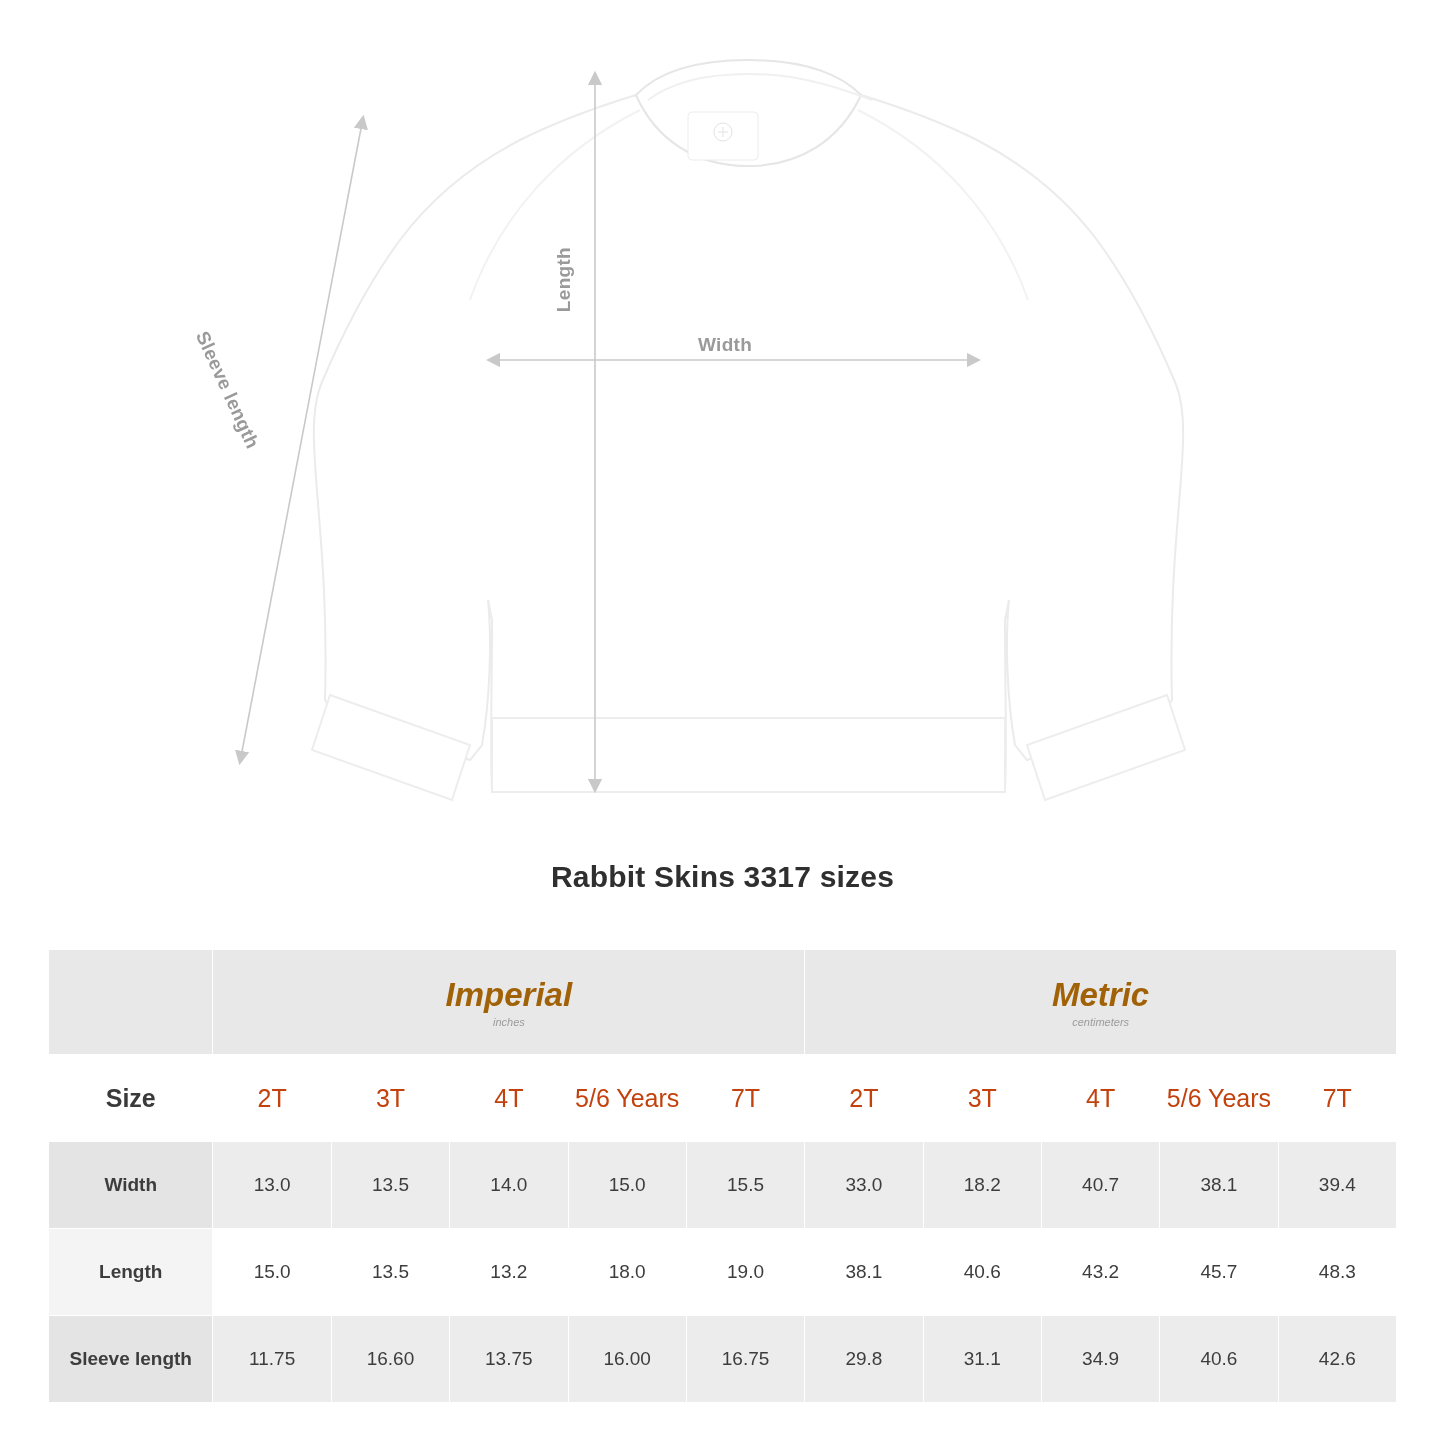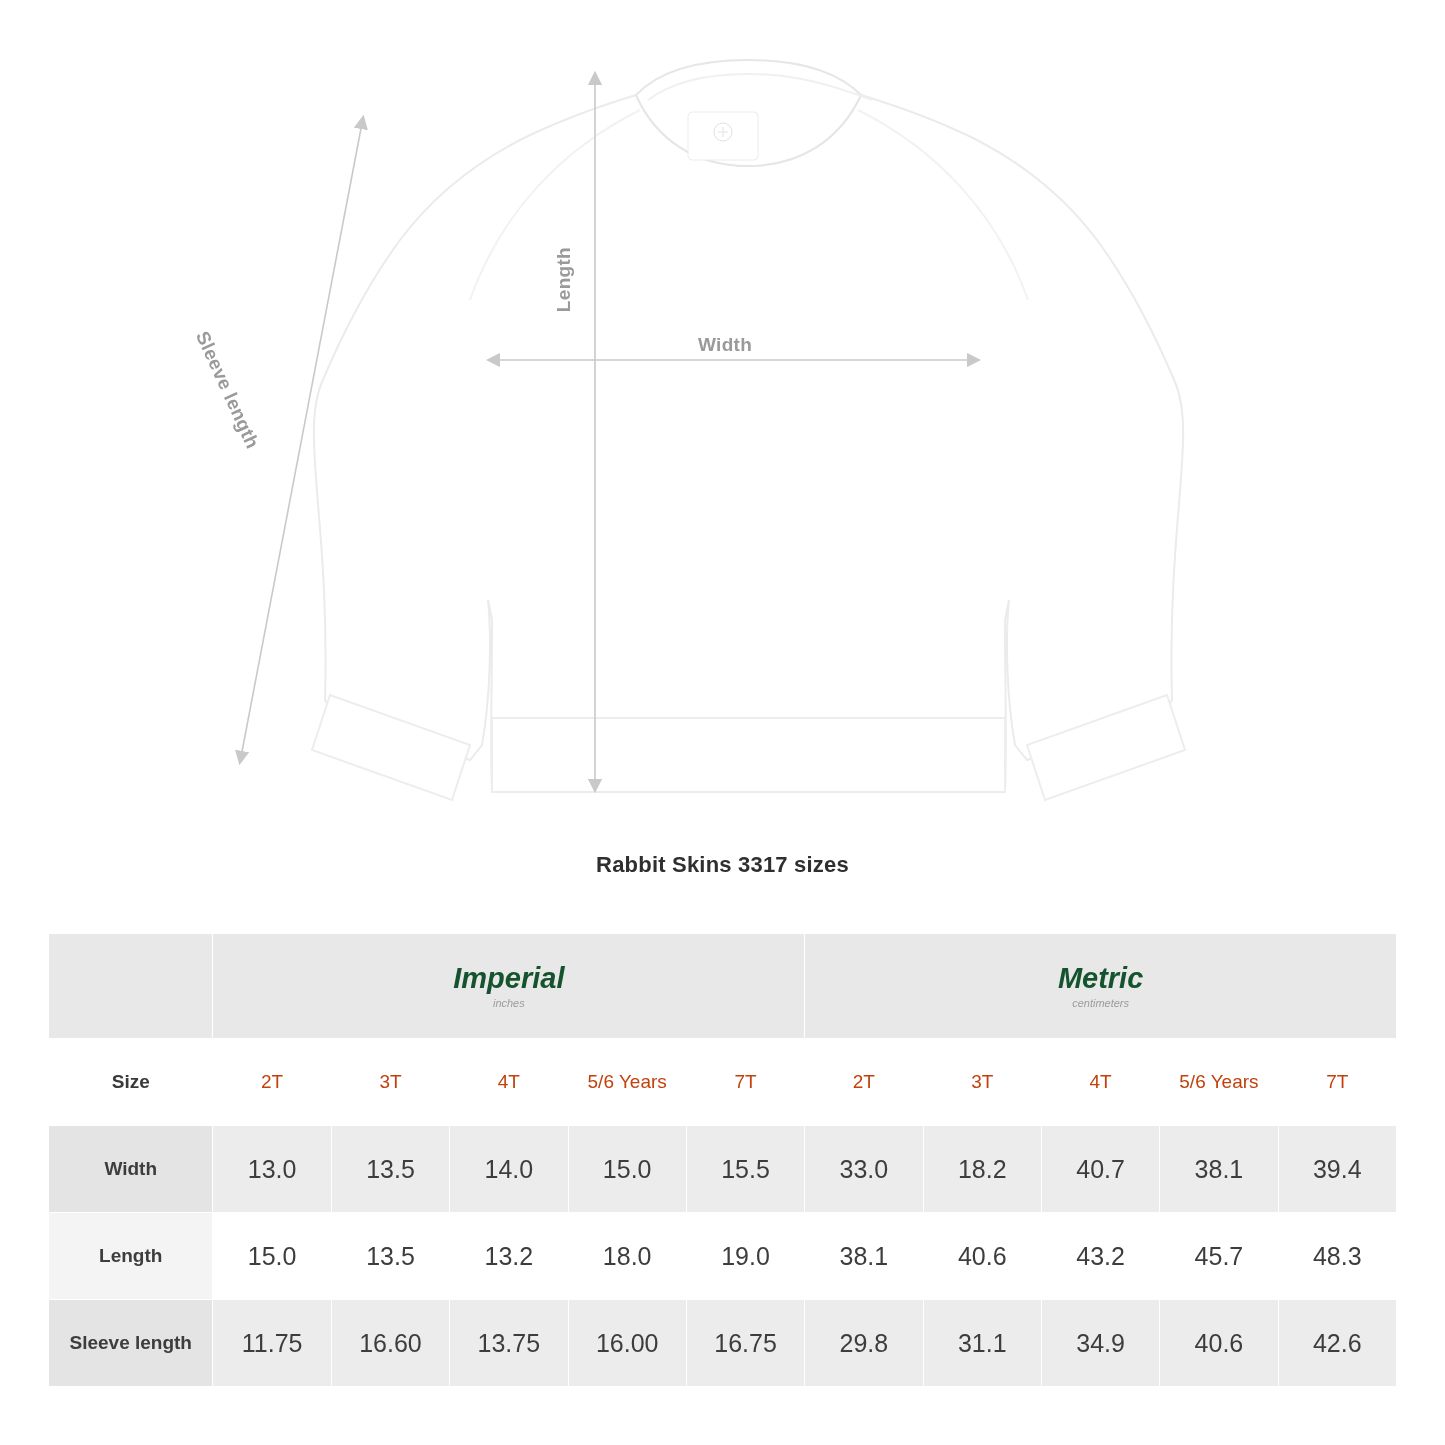--- a/index.html
+++ b/index.html
@@ -47,24 +47,24 @@
   }
   .label-sleeve {
     left: 211px; top: 328px;
     transform: rotate(65.5deg);
     transform-origin: left top;
   }
 
   
   .chart-title {
     text-align: center;
-    font-size: 22px;
+    font-size: 30px;
     font-weight: bold;
     color: #2f2f2f;
-    margin-top: 22px;
+    margin-top: 30px;
     letter-spacing: 0.2px;
   }
 
   
   .table-wrap {
     margin: 55px 48px 0 48px;
   }
   table.size-table {
     border-collapse: collapse;
     width: 1349px;
@@ -75,47 +75,47 @@
     text-align: center;
     vertical-align: middle;
     font-weight: normal;
   }
   .unit-head td {
     background: #e8e8e8;
     height: 104px;
     padding: 0;
   }
   .unit-head .sys-name {
-    font-size: 29px;
+    font-size: 33px;
     font-style: italic;
     font-weight: bold;
-    color: #14532d;
+    color: #a16207;
     line-height: 1.25;
   }
   .unit-head .sys-unit {
     font-size: 11px;
     font-style: italic;
     color: #9b9b9b;
     line-height: 1.4;
   }
   .col-label { width: 164px; }
   .col-data  { width: 118px; }
 
   tr.head-row td {
     background: #ffffff;
     height: 84px;
-    font-size: 19px;
+    font-size: 25px;
     color: #3a3a3a;
   }
   tr.head-row td.rowlabel { font-weight: bold; }
   tr.head-row td.sizecol { font-weight: normal; color: #c2410c; }
 
   tr.data-row td {
     height: 84px;
-    font-size: 25px;
+    font-size: 19px;
     color: #3d3d3d;
   }
   tr.data-row td.rowlabel {
     font-weight: bold;
     font-size: 19px;
   }
   tr.shade td { background: #ececec; }
   tr.plain td { background: #ffffff; }
   tr.shade td.rowlabel { background: #e4e4e4; }
   tr.plain td.rowlabel { background: #f4f4f4; }

